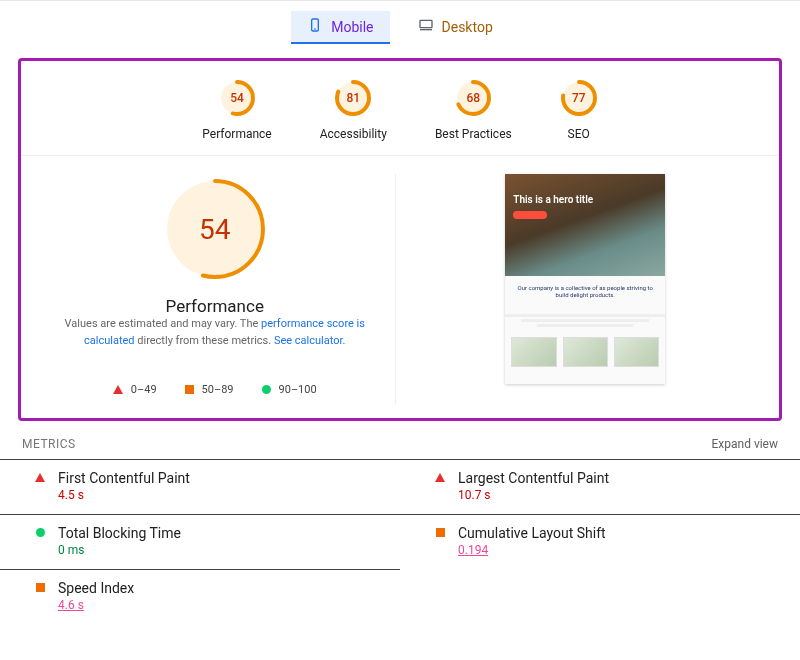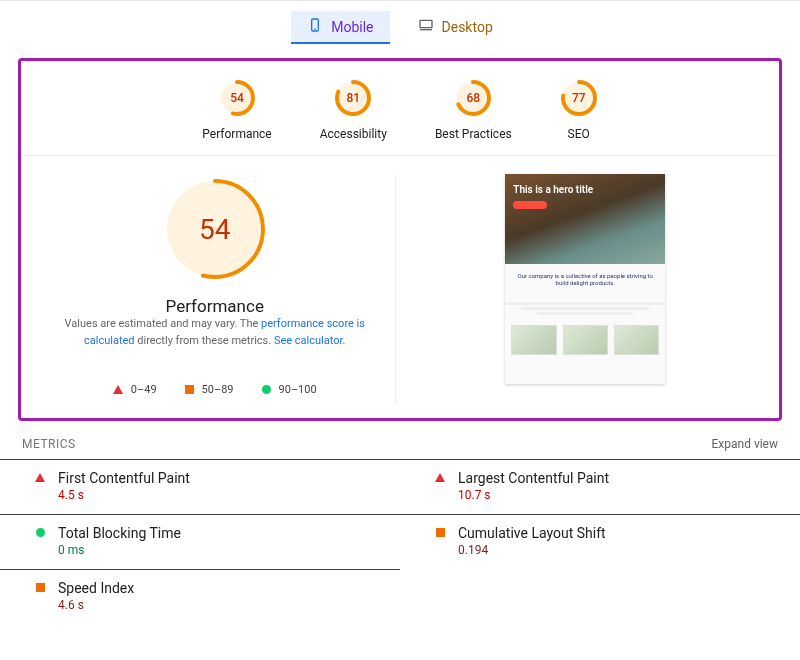--- a/index.html
+++ b/index.html
@@ -53,40 +53,40 @@
   .tri { width:0; height:0; border-left:5px solid transparent; border-right:5px solid transparent; border-bottom:9px solid #e52f2f; }
   .sq { width: 9px; height: 9px; background: #ef6c00; }
   .circ { width: 9px; height: 9px; border-radius: 50%; background: #0cce6b; }
   .detail-right { flex: 1; display: flex; align-items: flex-start; justify-content: center; }
   .thumb {
     width: 160px; height: 210px; background:#fafafa;
     box-shadow: 0 1px 3px rgba(0,0,0,.2); overflow:hidden;
     display:flex; flex-direction:column;
   }
   .hero {
-    height: 90px;
+    height: 102px;
     background: linear-gradient(160deg,#7a5230 0%, #4a3a28 45%, #6a8c88 70%, #8aa89f 100%);
-    padding: 10px 8px; color: #fff;
+    padding: 20px 8px; color: #fff;
   }
   .hero-title { font-size: 10px; font-weight: 600; }
   .hero-btn { display:inline-block; margin-top:6px; background:#ff4d3d; border-radius:8px; width:34px; height:8px;}
   .thumb-body { padding: 8px 6px; font-size: 6px; color:#2a3a6a; text-align:center;}
   .thumb-lines { margin-top: 6px; }
   .thumb-line { height: 3px; background: #eee; margin: 2px 0; }
   .thumb-imgs { display:flex; gap:6px; padding:0 6px; margin-top:8px;}
   .thumb-img { flex:1; height:30px; background: linear-gradient(135deg,#dfe8d8,#b8ccb0); border:1px solid #ddd;}
   
   .metrics-head { display:flex; justify-content:space-between; align-items:center; padding: 8px 22px; color:#757575; font-size:12px; letter-spacing:.5px;}
   .metrics-grid { display:grid; grid-template-columns: 1fr 1fr; }
   .metric { display:flex; align-items:flex-start; gap:12px; padding: 10px 34px 12px; border-top:1px solid #404040;}
   .m-ico { width:12px; margin-top:3px; display:flex; justify-content:center;}
   .m-name { font-size: 14px; color:#212121; }
   .m-val { font-size: 12px; margin-top: 2px; }
   .v-red { color:#cc0000; }
-  .v-orange { color:#7f1d1d; }
+  .v-orange { color:#ec4899;text-decoration:underline; }
   .v-green { color:#018642; }
   .garc { fill:none; stroke-width:4; stroke-linecap:round; }
 </style>
 </head>
 <body>
 <div class="page">
 
 <div class="tabs">
   <div class="tab active">
     <span>

